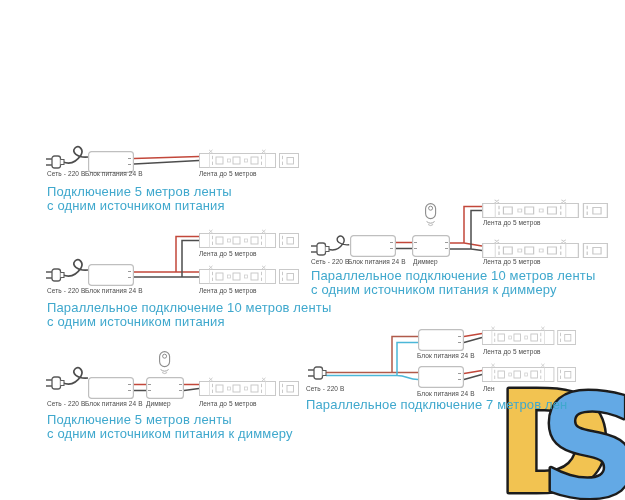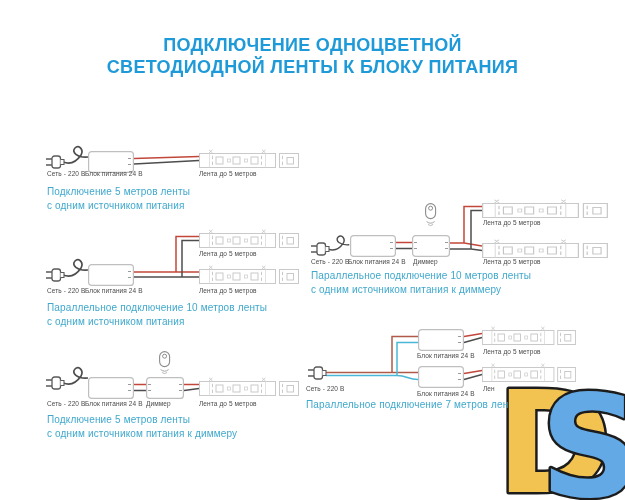--- a/index.html
+++ b/index.html
@@ -9,21 +9,21 @@
   }
   .title{
     position:absolute;top:34px;left:0;right:0;text-align:center;
     color:#1E9AD8;font-weight:bold;font-size:18px;line-height:22px;letter-spacing:.3px;
   }
   .schematic{position:absolute;left:0;top:0;width:625px;height:500px;pointer-events:none;}
   .lbl{
     position:absolute;font-size:6.5px;color:#4a4a4a;white-space:nowrap;letter-spacing:.1px;
   }
   .cap{
-    position:absolute;font-size:10px;line-height:13.5px;color:#3FA8CD;white-space:nowrap;letter-spacing:.15px;
+    position:absolute;font-size:13px;line-height:13.5px;color:#3FA8CD;white-space:nowrap;letter-spacing:.15px;
   }
   .wr{stroke:#c2473a;stroke-width:1.5;fill:none}
   .wk{stroke:#4d4d4d;stroke-width:1.5;fill:none}
   .wb{stroke:#b05a4a;stroke-width:1.5;fill:none}
   .wc{stroke:#4bb7d8;stroke-width:1.5;fill:none}
   .logoD{font-family:"DejaVu Sans",sans-serif;font-weight:bold;font-size:140px;
          fill:#F2C351;stroke:#1c1c1c;stroke-width:5;paint-order:stroke;stroke-linejoin:round;}
   .logoS{font-family:"DejaVu Sans",sans-serif;font-weight:bold;font-size:140px;
          fill:#63A9E5;stroke:#1c1c1c;stroke-width:5;paint-order:stroke;stroke-linejoin:round;}
 </style>
@@ -122,24 +122,20 @@
       <use href="#strip" transform="translate(482,330) scale(0.94,1)"></use>
       <use href="#strip" transform="translate(482,367) scale(0.94,1)"></use>
     </g>
 
     <g>
       <text class="logoD" x="496" y="492">D</text>
       <text class="logoS" x="540" y="496">S</text>
     </g>
   </svg>
 
-  <header class="title">
-    <div>ПОДКЛЮЧЕНИЕ ОДНОЦВЕТНОЙ</div>
-    <div>СВЕТОДИОДНОЙ ЛЕНТЫ К БЛОКУ ПИТАНИЯ</div>
-  </header>
 
   <section>
     <span class="lbl" style="left:47px;top:170px">Сеть - 220 В</span>
     <span class="lbl" style="left:85px;top:170px">Блок питания 24 В</span>
     <span class="lbl" style="left:199px;top:170px">Лента до 5 метров</span>
     <div class="cap" style="left:47px;top:185px">
       <div>Подключение 5 метров ленты</div>
       <div>с одним источником питания</div>
     </div>
   </section>

